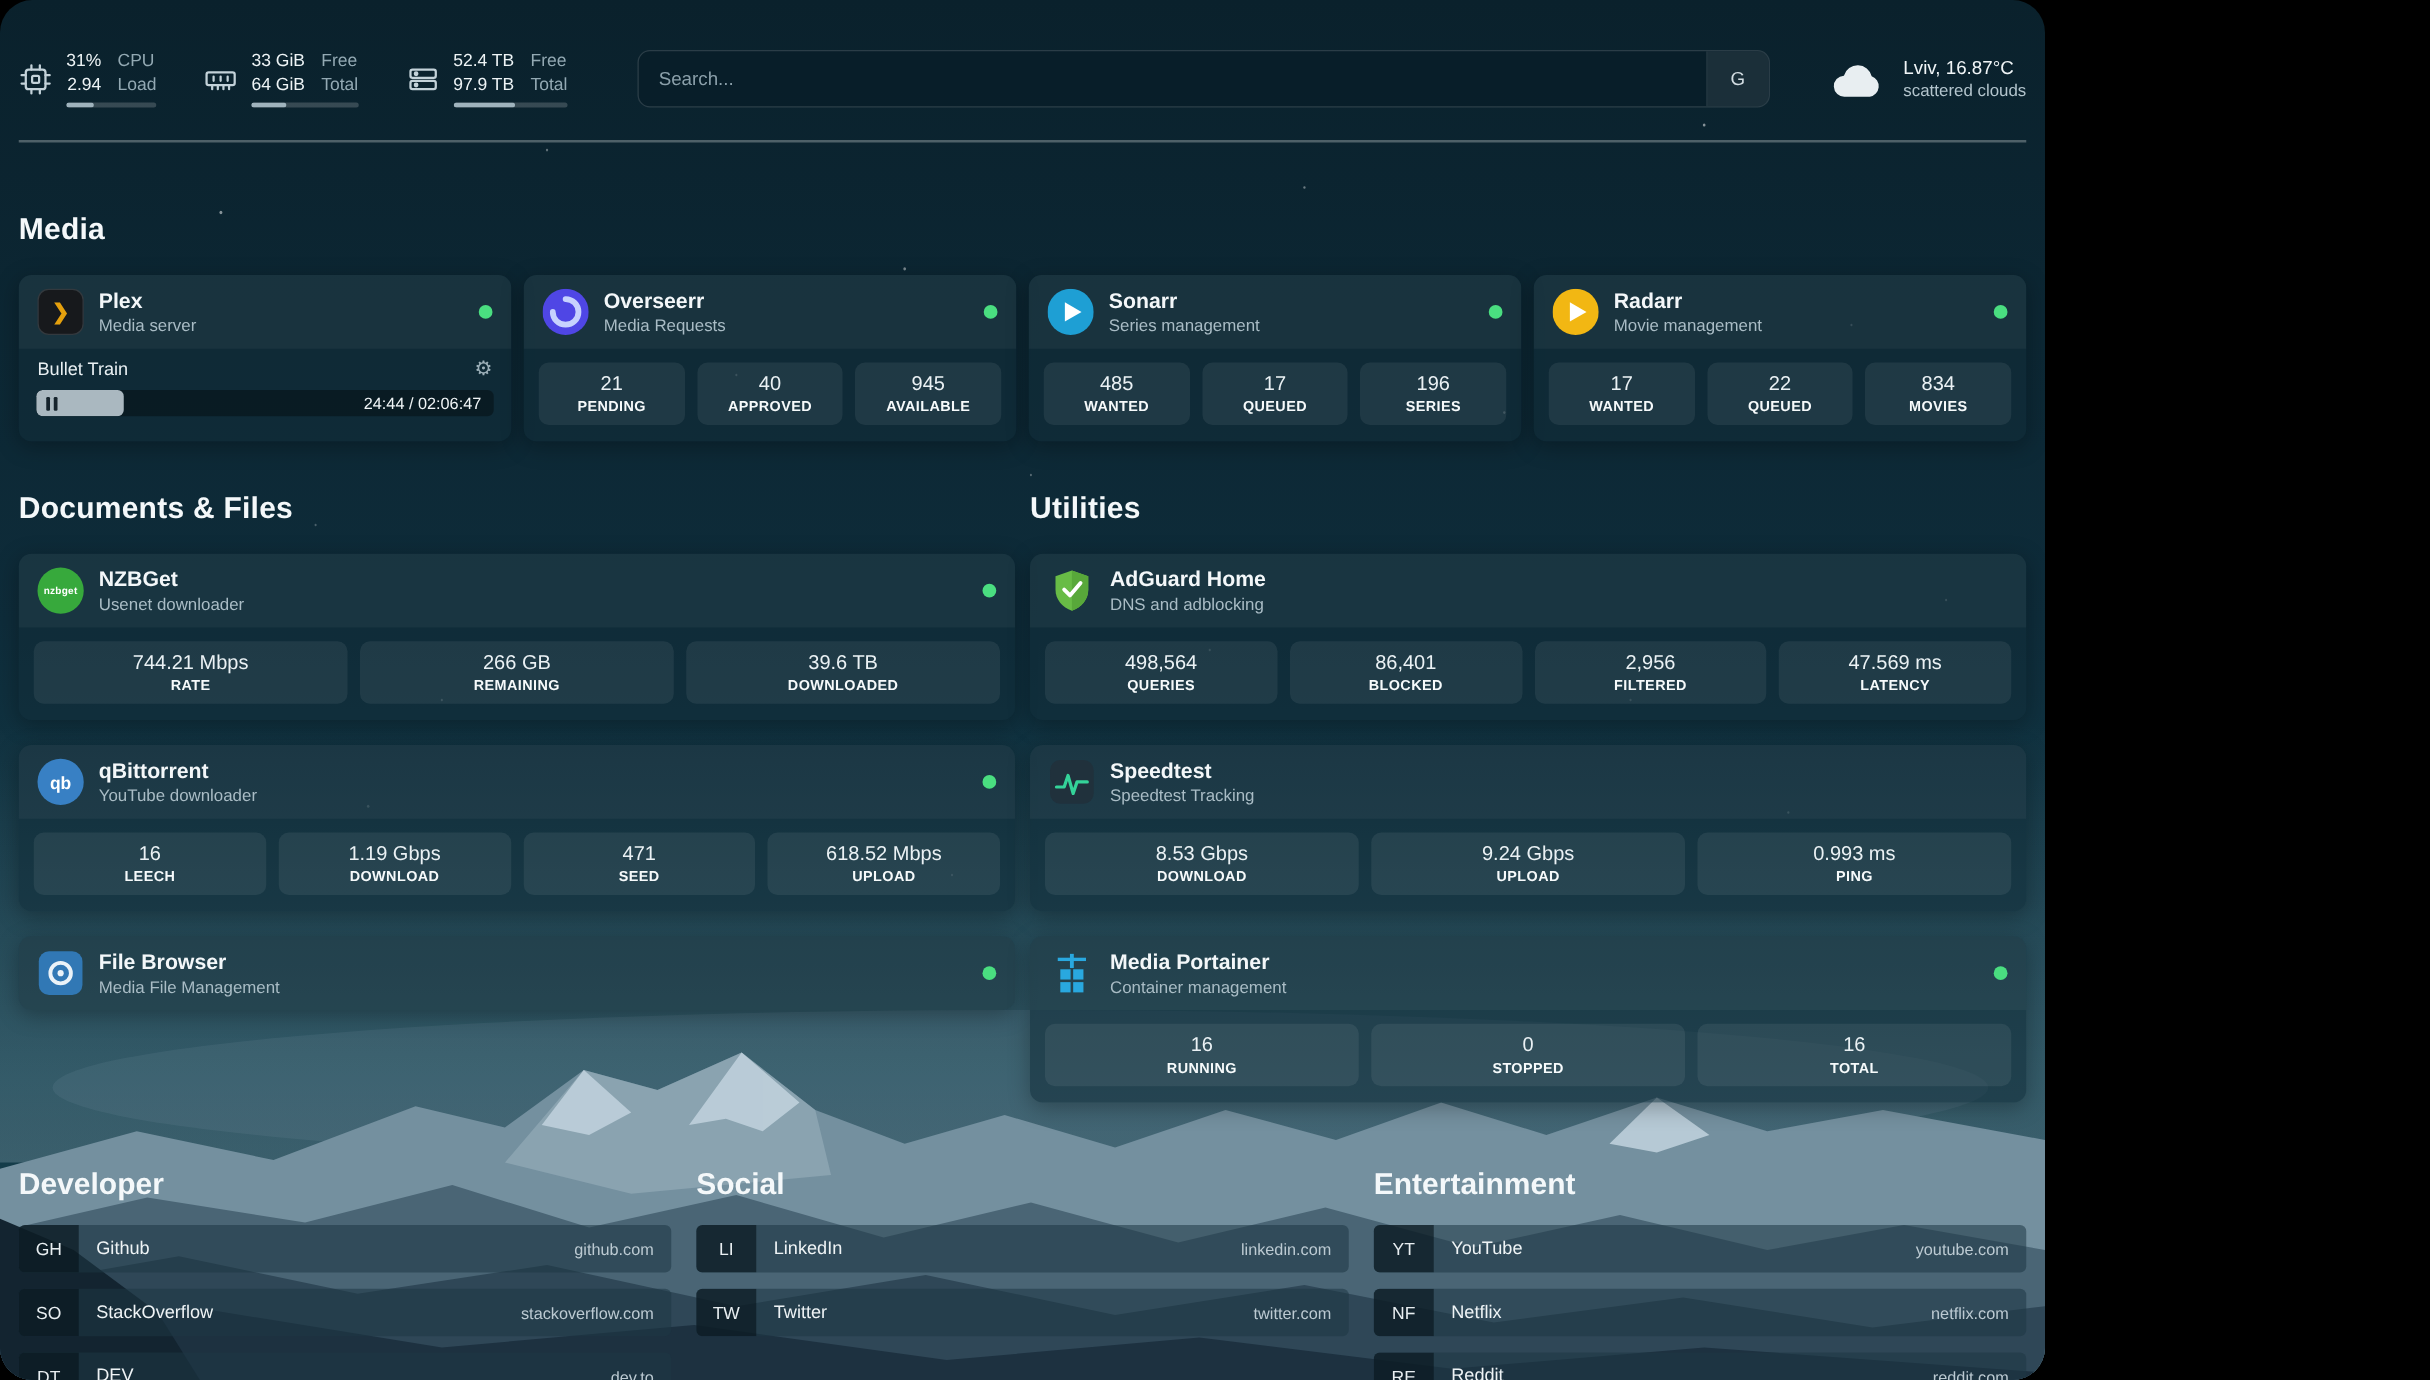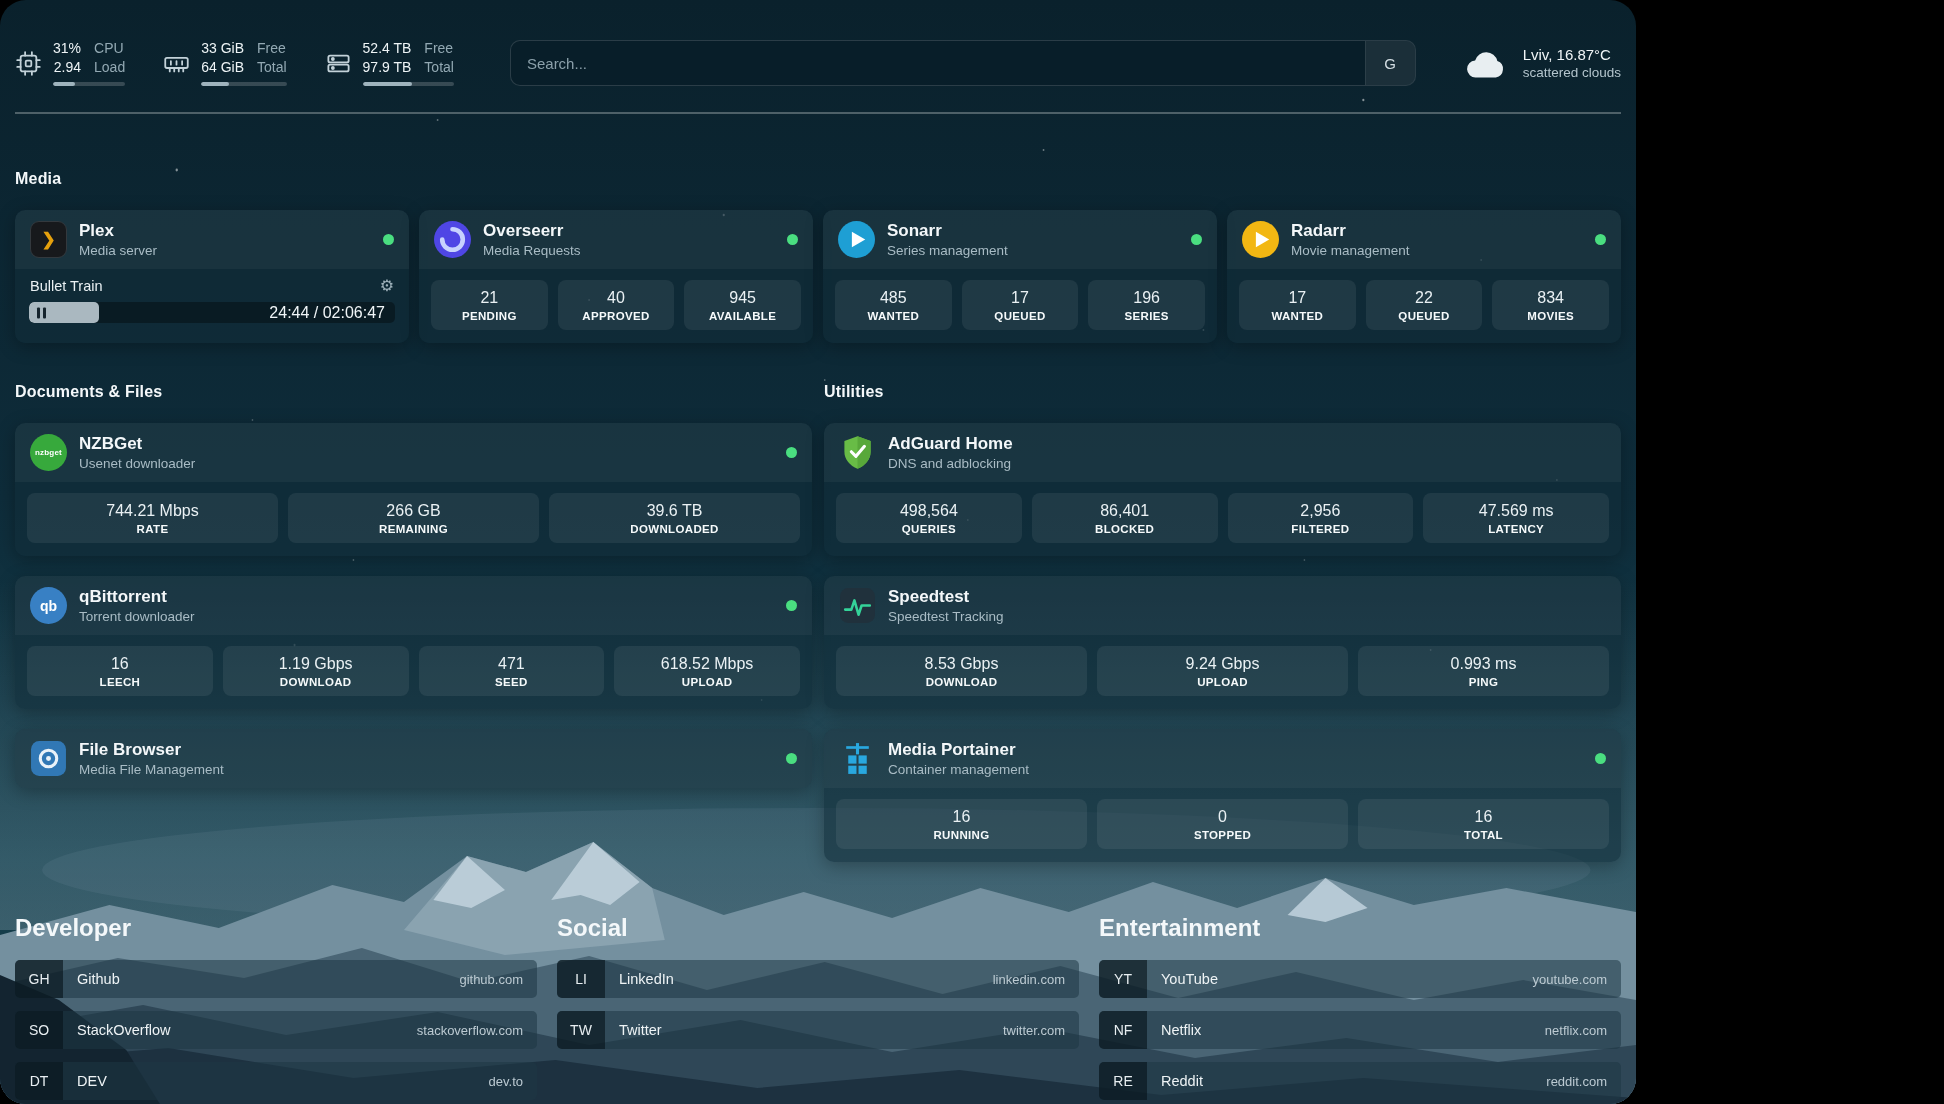--- a/index.html
+++ b/index.html
@@ -40,21 +40,21 @@
     border-radius:0 9px 9px 0; color:#d4dee3; font-size:15px; cursor:pointer;
     font-family:"Liberation Sans",sans-serif;
   }
   .weather { display:flex; align-items:center; gap:13px; flex:none; }
   .weather-icon { width:46px; height:32px; color:#e8eef1; }
   .weather-icon svg { width:100%; height:100%; }
   .weather-line1 { font-size:15px; color:#f0f5f7; }
   .weather-line2 { font-size:13.5px; color:#b3c4cc; margin-top:2px; }
 
   
-  .section-title { font-size:16px; font-weight:600; color:#f4f8fa; letter-spacing:0.2px; margin-bottom:22px; }
+  .section-title { font-size:24px; font-weight:600; color:#f4f8fa; letter-spacing:0.2px; margin-bottom:22px; }
   .section-media { margin-top:56px; }
   .media-grid { display:grid; grid-template-columns:repeat(4,1fr); gap:10px; }
   .two-col { display:grid; grid-template-columns:1fr 1fr; gap:12px; margin-top:40px; align-items:start; }
   .col-stack { display:flex; flex-direction:column; gap:20px; }
 
   
   .card { background:rgba(18,44,56,0.58); border-radius:10px; box-shadow:0 4px 18px rgba(0,0,0,0.28); }
   .card-header { display:flex; align-items:center; gap:12px; padding:11px 15px; background:rgba(255,255,255,0.045); border-radius:10px 10px 0 0; cursor:pointer; }
   .card.headeronly .card-header { border-radius:10px; }
   .icon-badge { width:37px; height:37px; flex:none; display:flex; align-items:center; justify-content:center; }
@@ -69,21 +69,21 @@
   .stat-label { font-size:11.5px; font-weight:700; color:#f6fafb; margin-top:3px; letter-spacing:0.03em; white-space:nowrap; }
 
   
   .np-row { display:flex; align-items:center; justify-content:space-between; padding:9px 15px 0;text-align:right; }
   .np-title { font-size:14.5px; color:#e9f0f3; }
   .gear { color:#9db0b9; font-size:16px; cursor:pointer; line-height:1; }
   .np-track { position:relative; height:21px; background:rgba(0,0,0,0.35); border-radius:5px; margin:8px 14px 13px; overflow:hidden; }
   .np-fill { position:absolute; top:0; left:0; bottom:0; background:#aab8c0; border-radius:5px; }
   .np-pause { position:absolute; left:8px; top:50%; transform:translateY(-50%); display:flex; gap:3px; cursor:pointer; }
   .np-pause i { width:3px; height:11px; background:#16242d; border-radius:1px; display:block; }
-  .np-time { position:absolute; right:10px; top:50%; transform:translateY(-50%); font-size:16px; color:#f0f5f7;text-align:center; }
+  .np-time { position:absolute; right:10px; top:50%; transform:translateY(-50%); font-size:13px; color:#f0f5f7;text-align:center; }
 
   
   .badge-circle { width:37px; height:37px; border-radius:50%; display:flex; align-items:center; justify-content:center; }
   .plex-badge { width:37px; height:37px; border-radius:9px; background:#17191c; border:1px solid #33393e; display:flex; align-items:center; justify-content:center; }
   .plex-badge span { color:#e5a00d; font-size:17px; font-weight:700; }
   .nzb-badge { background:#37a93c; }
   .nzb-badge span { color:#fff; font-size:8px; font-weight:700; letter-spacing:0.2px; }
   .qb-badge { background:#3880c4; }
   .qb-badge span { color:#fff; font-size:14px; font-weight:700; }
 
@@ -385,21 +385,21 @@
 </div>
           </div>
 
           <div class="card">
             <div class="card-header">
               <span class="badge-circle qb-badge">
                   <span>qb</span>
                 </span>
               <div class="card-titles">
                 <div class="card-title">qBittorrent</div>
-                <div class="card-desc">Torrent downloader</div>
+                <div class="card-desc">YouTube downloader</div>
               </div>
               <span class="status-dot"></span>
             </div>
             <div class="stats">
   <div class="stat">
     <div class="stat-value">16</div>
     <div class="stat-label">LEECH</div>
   </div>
 
   <div class="stat">

